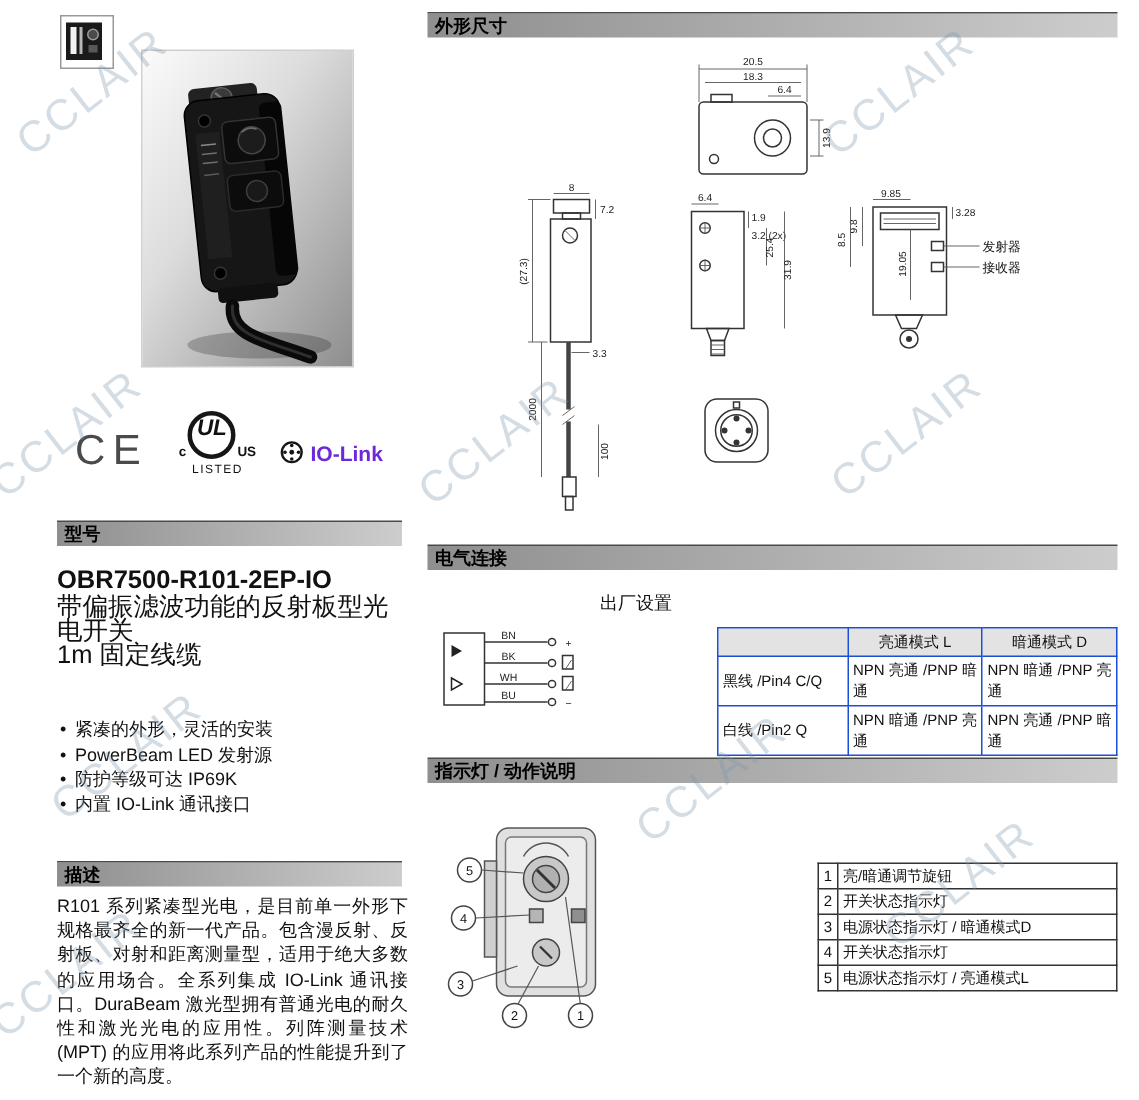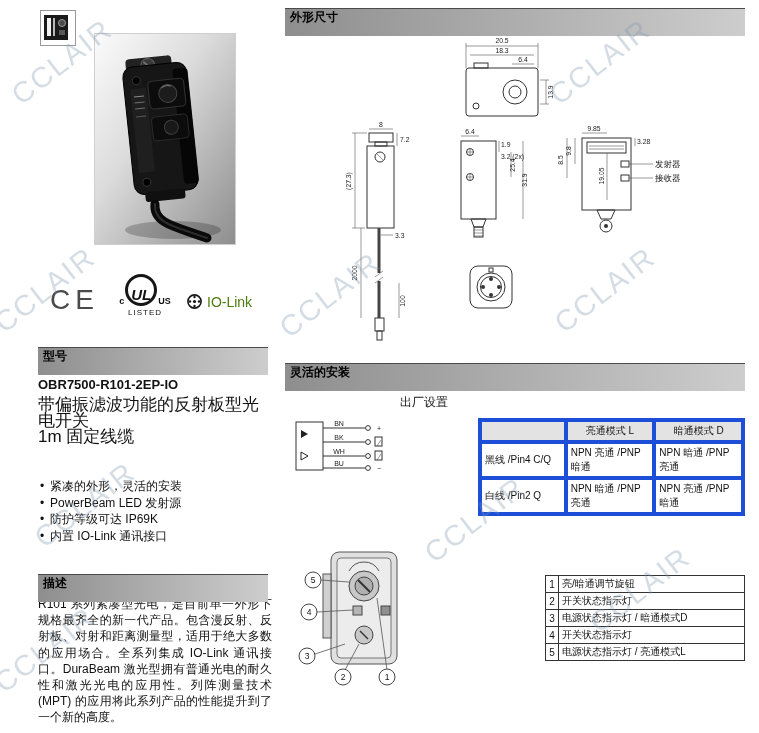--- a/index.html
+++ b/index.html
@@ -2,47 +2,47 @@
 <html><head>
 <meta charset="utf-8">
 <style>
   *{margin:0;padding:0;box-sizing:border-box}
   html,body{width:759px;height:733px;background:#fff;font-family:"Liberation Sans",sans-serif;color:#111}
   .page{position:absolute;top:0;left:0;width:759px;height:733px;overflow:hidden;background:#fff}
 
   .wm{position:absolute;font-size:29px;letter-spacing:2px;color:rgba(125,148,172,.33);
       transform:translate(-50%,-50%) rotate(-38deg);white-space:nowrap;z-index:40;pointer-events:none;font-weight:500}
 
-  .bar{position:absolute;height:28px;background:linear-gradient(to right,#8e8e8e,#cdcdcd);
+  .bar{position:absolute;height:17px;background:linear-gradient(to right,#8e8e8e,#cdcdcd);
        border-top:1px solid #4a4a4a;font-weight:bold;font-size:12px;line-height:16px;padding-left:5px;color:#000;z-index:2}
 
   .abs{position:absolute}
   .pictogram{left:40px;top:10px;width:36px;height:36px}
   .photo{left:94px;top:33px;width:142px;height:212px;background:linear-gradient(125deg,#fbfbfb 0%,#dcdcdc 40%,#8e8e8e 100%);border:1px solid #cfcfcf}
 
   .ce{left:50px;top:284px;font-size:28px;color:#4a4a4a;letter-spacing:5px;font-weight:400}
   .ulmark{left:116px;top:274px;width:58px;text-align:center;font-size:0}
   .ulrow{display:flex;align-items:flex-end;justify-content:center;gap:1px}
   .ulside{font-size:9px;font-weight:bold;line-height:10px}
-  .ulcircle{width:32px;height:32px;border:3px solid #161616;border-radius:50%;display:inline-flex;align-items:flex-end;justify-content:center;font-weight:bold;font-style:italic;font-size:15px;color:#111;background:#fff}
+  .ulcircle{width:32px;height:32px;border:3px solid #161616;border-radius:50%;display:inline-flex;align-items:flex-start;justify-content:center;font-weight:bold;font-style:italic;font-size:15px;color:#111;background:#fff}
   .ullisted{font-size:8px;font-weight:normal;letter-spacing:1px;margin-top:2px}
   .iolink{left:186px;top:293px;display:flex;align-items:center;gap:4px}
-  .ioltext{font-weight:normal;font-size:14px;color:#4d7c0f}
-
-  .modelname{left:38px;top:377px;font-size:13px;font-weight:bold}
+  .ioltext{font-weight:bold;font-size:14px;color:#6d28d9}
+
+  .modelname{left:38px;top:377px;font-size:17px;font-weight:bold}
   .modeldesc{left:38px;top:397px;width:232px;font-size:17px;line-height:16px}
   .features{left:38px;top:478px;width:234px;list-style:none;font-size:12px;line-height:16.5px}
   .features li{padding-left:12px;position:relative}
   .features li::before{content:"•";position:absolute;left:2px}
   .desctext{left:38px;top:596px;width:234px;font-size:12px;line-height:16.2px;text-align:justify}
 
   .factory{left:400px;top:394px;font-size:12px}
   table{border-collapse:collapse}
   .etable{left:478px;top:418px;width:267px;font-size:10px}
-  .etable td{border:4px solid #1d4ed8;padding:2px 3px;height:15px}
+  .etable td{border:1px solid #1d4ed8;padding:2px 3px;height:15px}
   .etable td.hdr{background:#e3e3e3;text-align:center}
   .etable td.c1{width:87px}
   .etable td.mode{width:90px}
 
   .itable{left:545px;top:575px;width:200px;font-size:10px}
   .itable td{border:1px solid #333;padding:1px 3px;height:13px}
   .itable td.num{width:13px;text-align:center}
 
   svg text{font-family:"Liberation Sans",sans-serif}
   .dtxt{font-size:6.8px;fill:#222}
@@ -252,21 +252,21 @@
       <circle cx="21" cy="21" r="14" class="ln"></circle>
       <circle cx="21" cy="21" r="10.5" class="ln"></circle>
       <rect x="19" y="2" width="4" height="4" class="ln"></rect>
       <circle cx="21" cy="13" r="2" fill="#333"></circle>
       <circle cx="13" cy="21" r="2" fill="#333"></circle>
       <circle cx="29" cy="21" r="2" fill="#333"></circle>
       <circle cx="21" cy="29" r="2" fill="#333"></circle>
     </g>
   </svg>
 
-  <div class="bar" style="left:285px;top:363px;width:460px">灵活的安装</div>
+  <div class="bar" style="left:285px;top:363px;width:460px">电气连接</div>
   <div class="abs factory">出厂设置</div>
 
   <svg class="abs" style="left:293px;top:416px" width="180" height="62" viewBox="0 0 180 62">
     <rect x="3" y="6" width="27" height="48" class="ln"></rect>
     <path d="M8,14 l7,4 -7,4 z" fill="#222"></path>
     <path d="M8,36 l7,4 -7,4 z" fill="none" stroke="#222" stroke-width="1"></path>
     <line x1="30" y1="12" x2="72" y2="12" class="ln"></line>
     <line x1="30" y1="26" x2="72" y2="26" class="ln"></line>
     <line x1="30" y1="40" x2="72" y2="40" class="ln"></line>
     <line x1="30" y1="52" x2="72" y2="52" class="ln"></line>
@@ -299,20 +299,21 @@
         <td class="mode">NPN 暗通 /PNP 亮通</td>
       </tr>
       <tr>
         <td class="c1">白线 /Pin2 Q</td>
         <td class="mode">NPN 暗通 /PNP 亮通</td>
         <td class="mode">NPN 亮通 /PNP 暗通</td>
       </tr>
     </tbody>
   </table>
 
+  <div class="bar" style="left:285px;top:505px;width:460px">指示灯 / 动作说明</div>
 
   <svg class="abs" style="left:293px;top:540px" width="150" height="150" viewBox="0 0 150 150">
     <g>
       <rect x="38" y="12" width="66" height="112" rx="8" fill="#e0e0e0" stroke="#555"></rect>
       <rect x="30" y="34" width="8" height="64" fill="#d0d0d0" stroke="#555"></rect>
       <rect x="44" y="18" width="54" height="100" rx="4" fill="#ececec" stroke="#777"></rect>
       <path d="M56,31 a17,17 0 0 1 30,0" fill="none" stroke="#555"></path>
       <circle cx="71" cy="46" r="15" fill="#c8c8c8" stroke="#444"></circle>
       <circle cx="71" cy="46" r="9" fill="#b0b0b0" stroke="#444"></circle>
       <line x1="65" y1="40" x2="77" y2="52" stroke="#333" stroke-width="2"></line>

